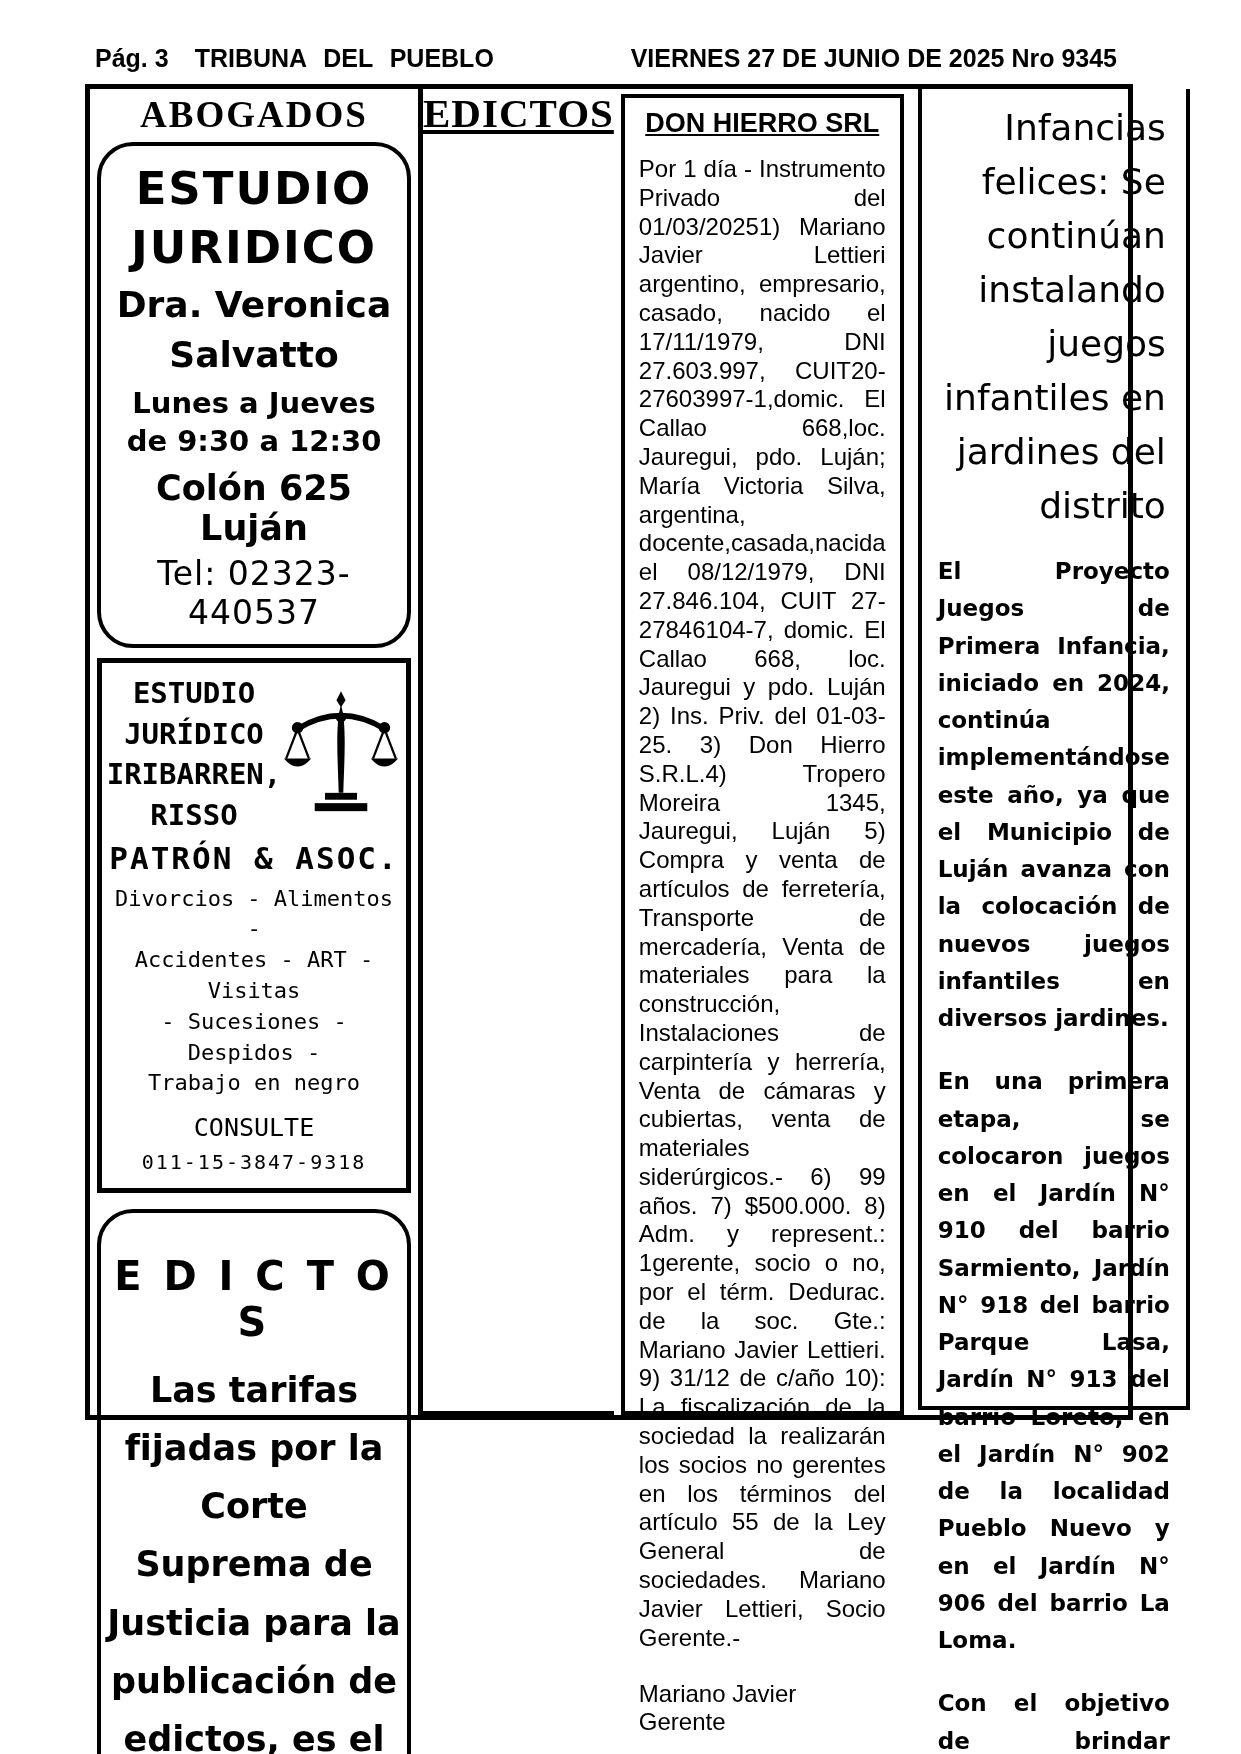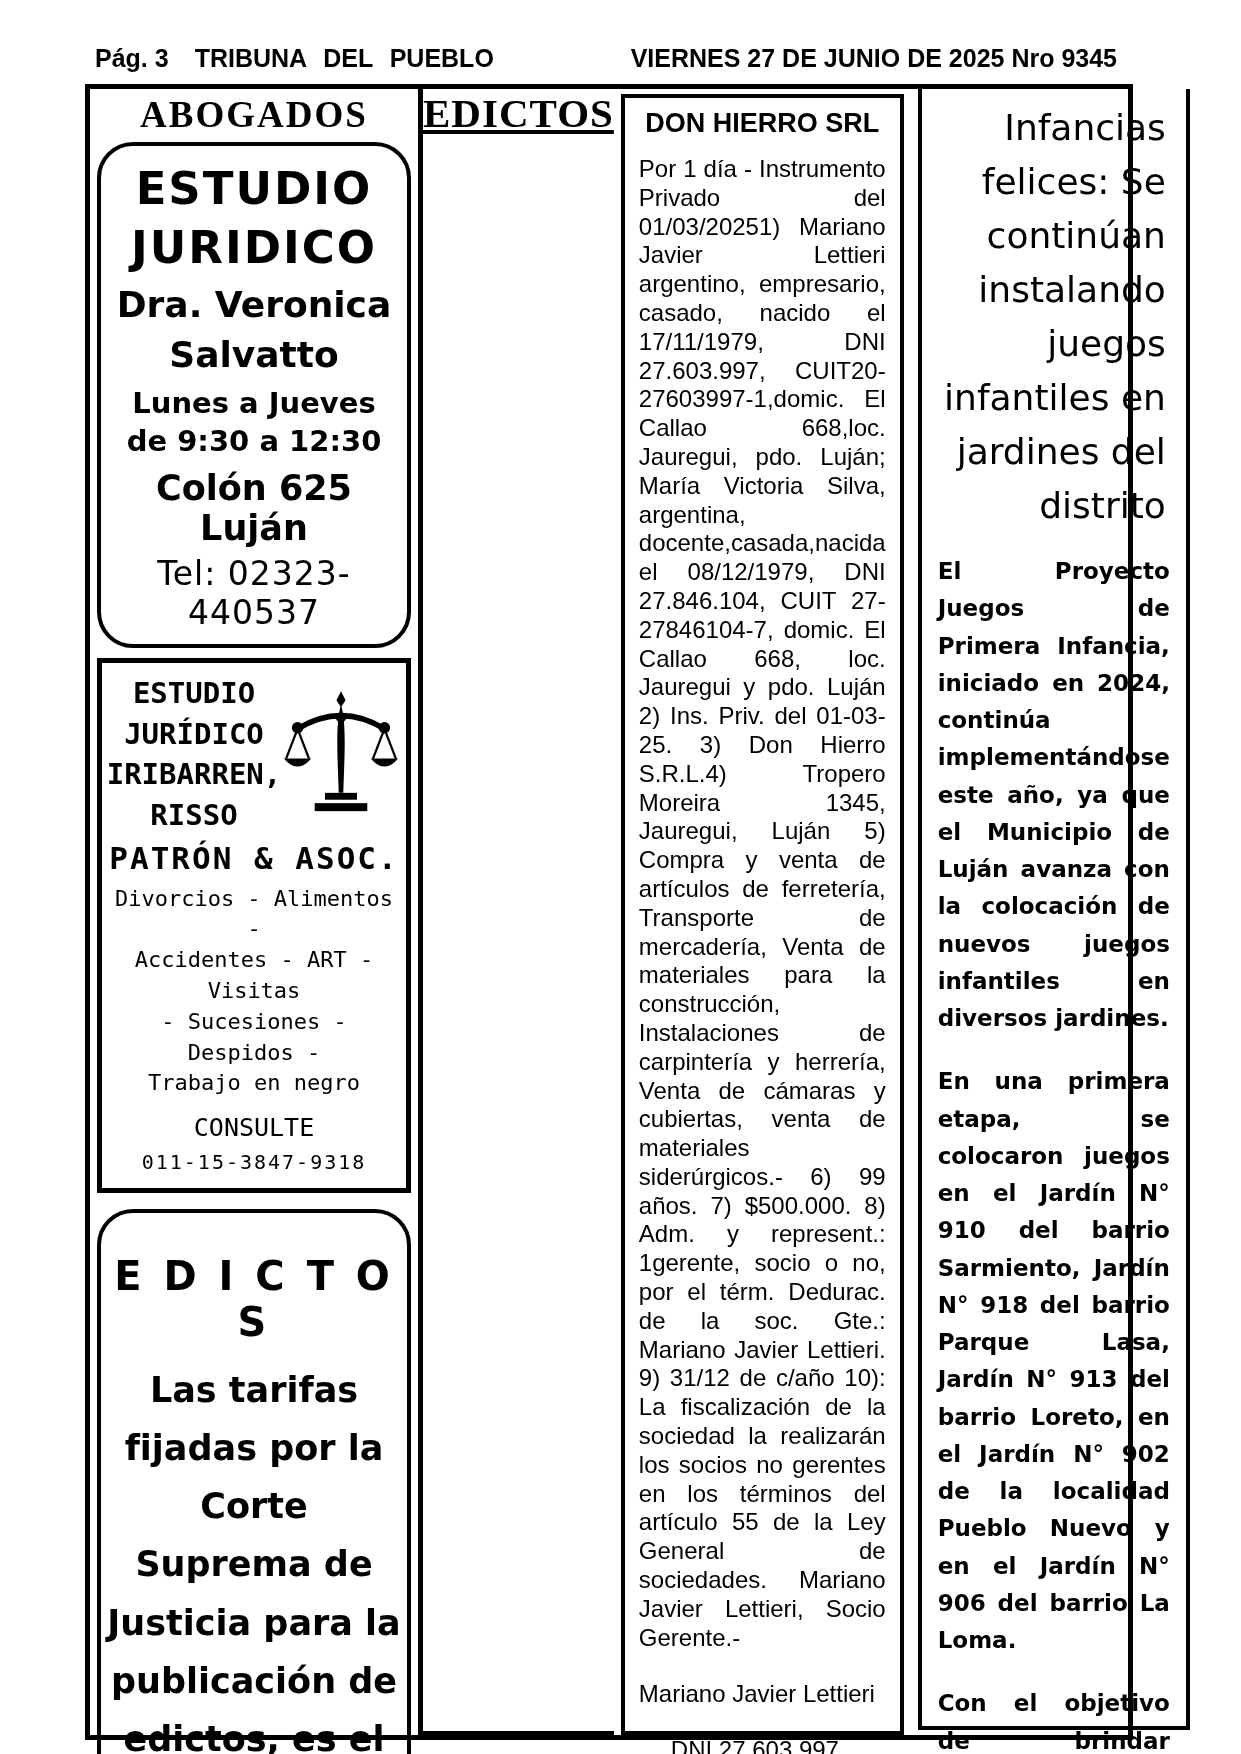--- a/index.html
+++ b/index.html
@@ -12,21 +12,21 @@
   
   .masthead{
     position:absolute;left:95px;top:44px;width:1022px;
     display:flex;justify-content:space-between;align-items:baseline;
     font-weight:bold;font-size:25px;
   }
   .masthead .paper-name{word-spacing:10px;margin-left:26px;}
   .masthead .left-group{display:flex;align-items:baseline;}
   
   .frame{
-    position:absolute;left:85px;top:84px;width:1048px;height:1656px;
+    position:absolute;left:85px;top:84px;width:1048px;height:1336px;
     border:5px solid #000;box-sizing:border-box;display:flex;background:#fff;
   }
   
   .left-col{
     width:333px;min-width:333px;border-right:5px solid #000;box-sizing:border-box;
     display:flex;flex-direction:column;padding:2px 7px 26px 7px;
   }
   .abogados-title{
     font-family:"Liberation Serif",serif;font-weight:bold;font-size:37px;
     text-align:center;letter-spacing:2px;padding:2px 0 6px;
@@ -62,21 +62,21 @@
   .right-col{flex:1;display:flex;flex-direction:row;box-sizing:border-box;}
   .edictos-band{border-bottom:4px solid #000;text-align:center;padding:0 0 4px;}
   .edictos-band .t{
     font-family:"Liberation Serif",serif;font-weight:bold;font-size:41px;
     text-decoration:underline;letter-spacing:1px;
   }
   .don-hierro{
     border:4px solid #000;margin:5px 7px 0;padding:6px 14px 18px;box-sizing:border-box;
   }
   .don-hierro .dh-title{
-    text-align:center;font-size:27px;font-weight:bold;
+    text-align:center;font-size:27px;font-weight:bold;text-decoration:underline;
     margin:4px 0 16px;
   }
   .don-hierro .dh-body{font-size:24px;line-height:1.2;text-align:justify;}
   .don-hierro .dh-sig{font-size:24px;margin-top:28px;}
   .don-hierro .dh-dni{font-size:24px;margin-top:28px;margin-left:32px;}
   .article{
     border:4px solid #000;border-top:none;margin:0 7px 5px;flex:1;box-sizing:border-box;
     padding:8px 16px 10px;font-family:"DejaVu Sans",sans-serif;
   }
   .article .headline{
@@ -166,21 +166,21 @@
   </div>
 
   <div class="right-col">
     <div class="edictos-band">
       <span class="t">EDICTOS</span>
     </div>
 
     <div class="don-hierro">
       <div class="dh-title">DON HIERRO SRL</div>
       <div class="dh-body">Por 1 día -  Instrumento Privado del 01/03/20251) Mariano Javier Lettieri argentino, empresario, casado, nacido el 17/11/1979, DNI 27.603.997, CUIT20-27603997-1,domic. El Callao 668,loc. Jauregui,  pdo. Luján; María Victoria Silva, argentina, docente,casada,nacida el 08/12/1979, DNI 27.846.104, CUIT 27-27846104-7, domic. El Callao 668, loc. Jauregui y pdo. Luján  2) Ins. Priv. del 01-03-25. 3) Don Hierro S.R.L.4) Tropero Moreira 1345, Jauregui, Luján  5) Compra y venta de artículos de ferretería, Transporte de mercadería, Venta de materiales para la construcción, Instalaciones de carpintería y herrería, Venta de cámaras y cubiertas, venta de materiales siderúrgicos.- 6) 99 años. 7) $500.000. 8) Adm. y represent.: 1gerente, socio o no, por el térm. Dedurac. de la soc. Gte.: Mariano Javier Lettieri. 9) 31/12 de c/año 10): La fiscalización de la sociedad la realizarán los socios no gerentes en los términos del artículo 55 de la Ley General de sociedades. Mariano Javier Lettieri, Socio Gerente.-</div>
-      <div class="dh-sig">Mariano Javier Lettieri</div>
+      <div class="dh-sig">Mariano Javier Gerente</div>
       <div class="dh-dni">DNI 27.603.997</div>
     </div>
 
     <div class="article">
       <div class="headline">Infancias felices: Se continúan instalando juegos infantiles en jardines del distrito</div>
       <p>El Proyecto Juegos de Primera Infancia, iniciado en 2024, continúa implementándose este año, ya que el Municipio de Luján avanza con la colocación de nuevos juegos infantiles en diversos jardines.</p>
       <p>En una primera etapa, se colocaron juegos en el Jardín N° 910 del barrio Sarmiento, Jardín N° 918 del barrio Parque Lasa, Jardín N° 913 del barrio Loreto, en el Jardín N° 902 de la localidad Pueblo Nuevo y en el Jardín N° 906 del barrio La Loma.</p>
       <p>Con el objetivo de brindar entornos seguros y apropiados para las niñeces, se trabajará sobre el Jardín N° 927 de Pueblo Nuevo, el Jardín N° 912 de Cortínez, el Jardín N° 919 del barrio Juan XXIII, el Jardín N° 917 del barrio San Francisco, el Jardín N° 905 del barrio Mirador y el Jardín N° 922 de la localidad de Open Door.</p>
 
     </div>

